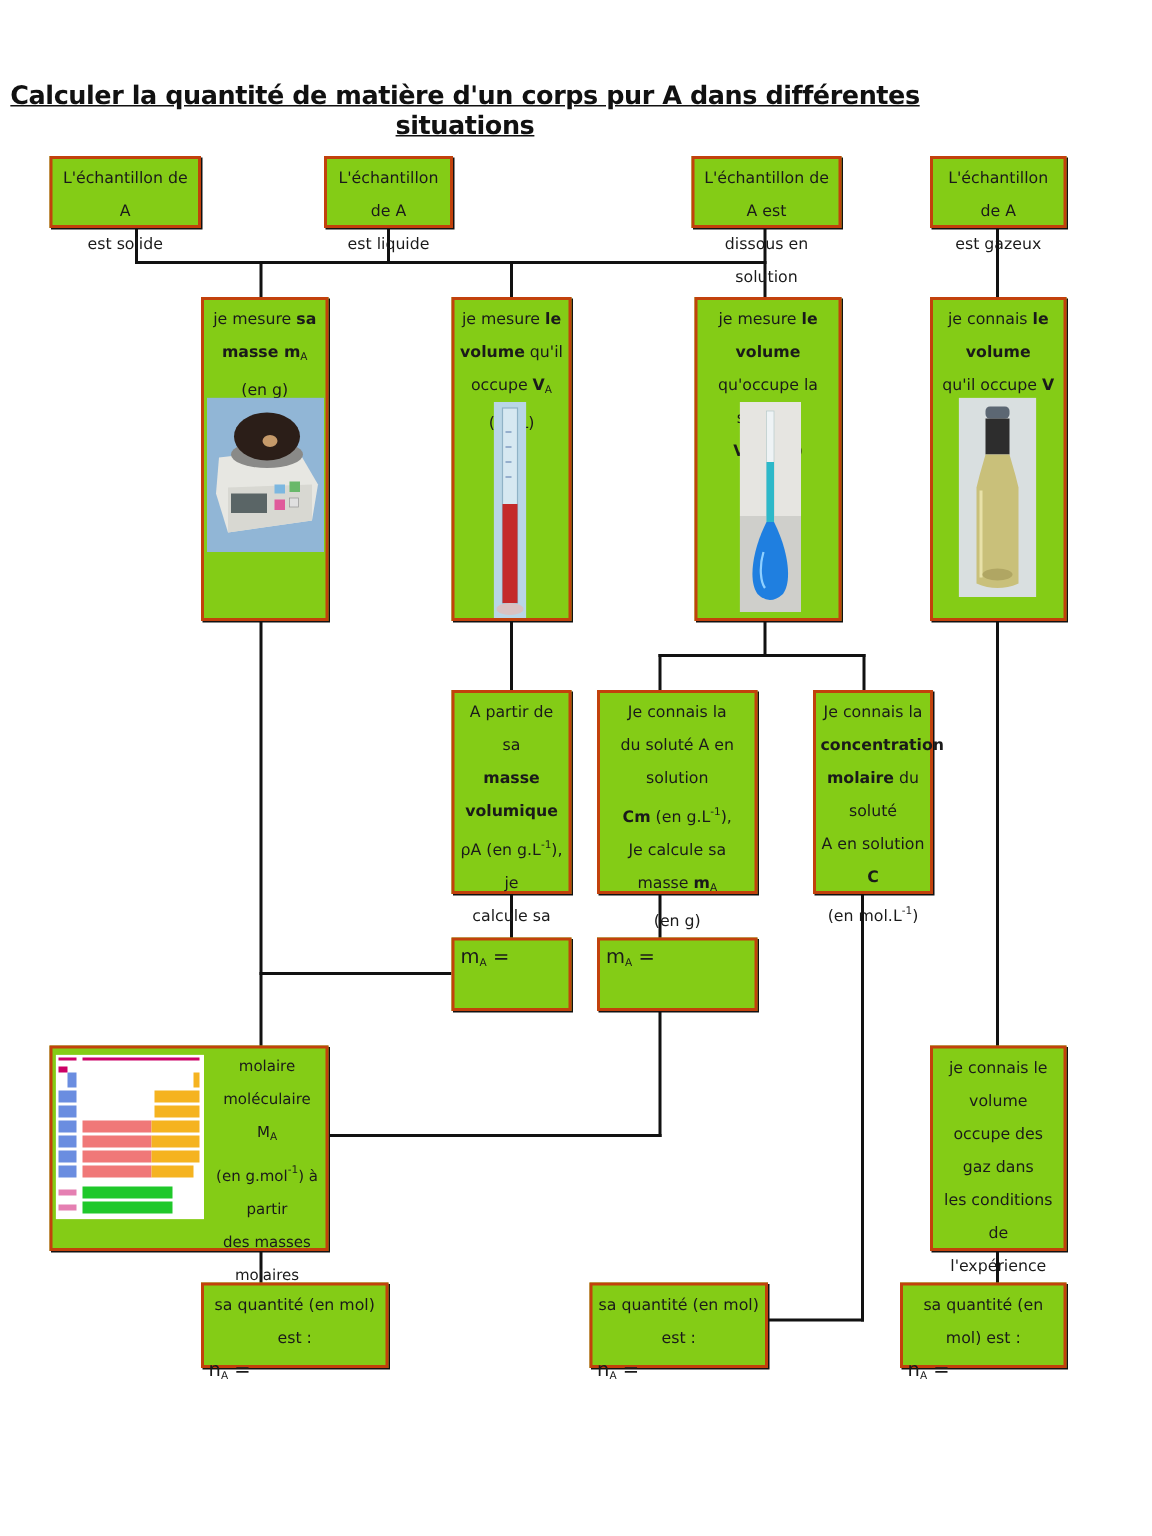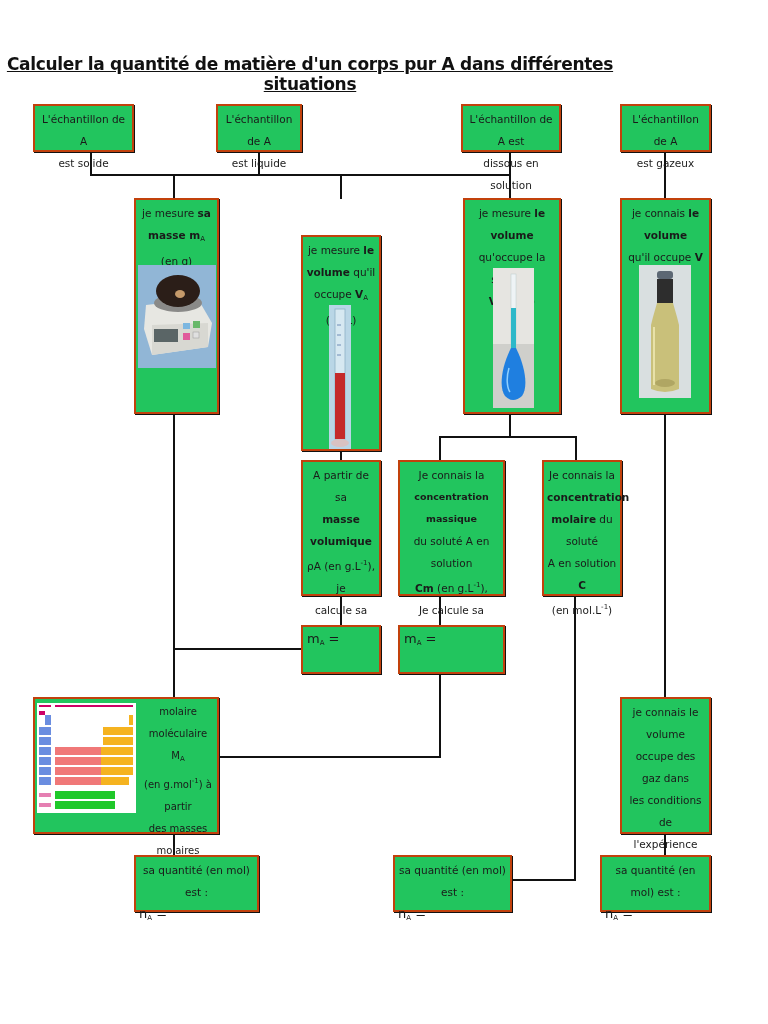--- a/index.html
+++ b/index.html
@@ -1,21 +1,21 @@
 <!DOCTYPE html>
 <html><head>
 <meta charset="utf-8">
 <style>
   html, body { margin: 0; padding: 0; background: #ffffff; }
   body { width: 768px; height: 1024px; position: relative; overflow: hidden;
          font-family: "DejaVu Sans", sans-serif; color: #1a1a1a; }
   .title { position: absolute; left: 0; width: 620px; top: 54px; text-align: center;
            font-family: "DejaVu Sans", sans-serif; font-weight: bold; font-size: 17px;
            text-decoration: underline; letter-spacing: -0.3px; color: #111; }
-  .box { position: absolute; border: 4px solid #c2410c; background: #22c55e; box-sizing: border-box;
+  .box { position: absolute; border: 4px solid #c2410c; background: #84cc16; box-sizing: border-box;
          font-size: 10.5px; line-height: 22px; text-align: center; padding: 2px 3px; }
   .box.thick { border-width: 2px; box-shadow: 1px 1px 0 #111; }
   .ln { position: absolute; background: #111; }
   .h { height: 2px; }
   .v { width: 2px; }
   b { font-weight: bold; }
   .sub { font-size: 7px; vertical-align: -2px; }
   .sup { font-size: 7px; vertical-align: 5px; }
   .formula { text-align: left; font-size: 13px; line-height: 20px; padding-left: 4px; }
   .img { position: absolute; overflow: hidden; }
@@ -85,21 +85,21 @@
       <ellipse cx="42" cy="29" rx="5" ry="4" fill="#c59a6a"></ellipse>
       <rect x="16" y="64" width="24" height="13" fill="#5a6566"></rect>
       <rect x="45" y="58" width="7" height="6" fill="#7cb7e0"></rect>
       <rect x="55" y="56" width="7" height="7" fill="#69b86a"></rect>
       <rect x="45" y="68" width="7" height="7" fill="#e05a9b"></rect>
       <rect x="55" y="67" width="6" height="6" fill="#e0e0e0" stroke="#999" stroke-width="0.5"></rect>
     </svg>
   </div>
 </div>
 
-<div class="box thick" style="left:301px;top:198px;width:80px;height:216px;margin-top:37px;">
+<div class="box thick" style="left:301px;top:198px;width:80px;height:216px;">
   <div><span>je mesure </span><b>le</b></div>
   <div><b>volume</b><span> qu'il</span></div>
   <div><span>occupe </span><b>V</b><span class="sub">A</span><span> (en L)</span></div>
   <div class="img" style="left:26px;top:68px;width:22px;height:144px;">
     <svg width="22" height="144" viewBox="0 0 22 144">
       <rect width="22" height="144" fill="#b9d6e6"></rect>
       <rect x="6" y="4" width="10" height="130" fill="#d6e8f1" stroke="#8fb2c6" stroke-width="0.8"></rect>
       <rect x="6" y="68" width="10" height="66" fill="#c42a2a"></rect>
       <line x1="8" y1="20" x2="12" y2="20" stroke="#5577aa" stroke-width="0.8"></line>
       <line x1="8" y1="30" x2="12" y2="30" stroke="#5577aa" stroke-width="0.8"></line>
@@ -144,21 +144,20 @@
 <div class="box thick" style="left:301px;top:460px;width:80px;height:136px;">
   <div>A partir de sa</div>
   <div><b>masse volumique</b></div>
   <div><span>ρA</span><span> (en g.L</span><span class="sup">-1</span><span>), je</span></div>
   <div>calcule sa masse</div>
   <div><b>m</b><span class="sub">A</span><span> (en g)</span></div>
 </div>
 
 <div class="box thick" style="left:398px;top:460px;width:107px;height:136px;">
   <div>Je connais la</div>
-  <div style="font-size:9.5px;"><b>concentration massique</b></div>
   <div>du soluté A en solution</div>
   <div><b>Cm</b><span> (en g.L</span><span class="sup">-1</span><span>),</span></div>
   <div><span>Je calcule sa masse </span><b>m</b><span class="sub">A</span></div>
   <div>(en g)</div>
 </div>
 
 <div class="box thick" style="left:542px;top:460px;width:80px;height:136px;">
   <div>Je connais la</div>
   <div><b>concentration</b></div>
   <div><b>molaire</b><span> du soluté</span></div>

